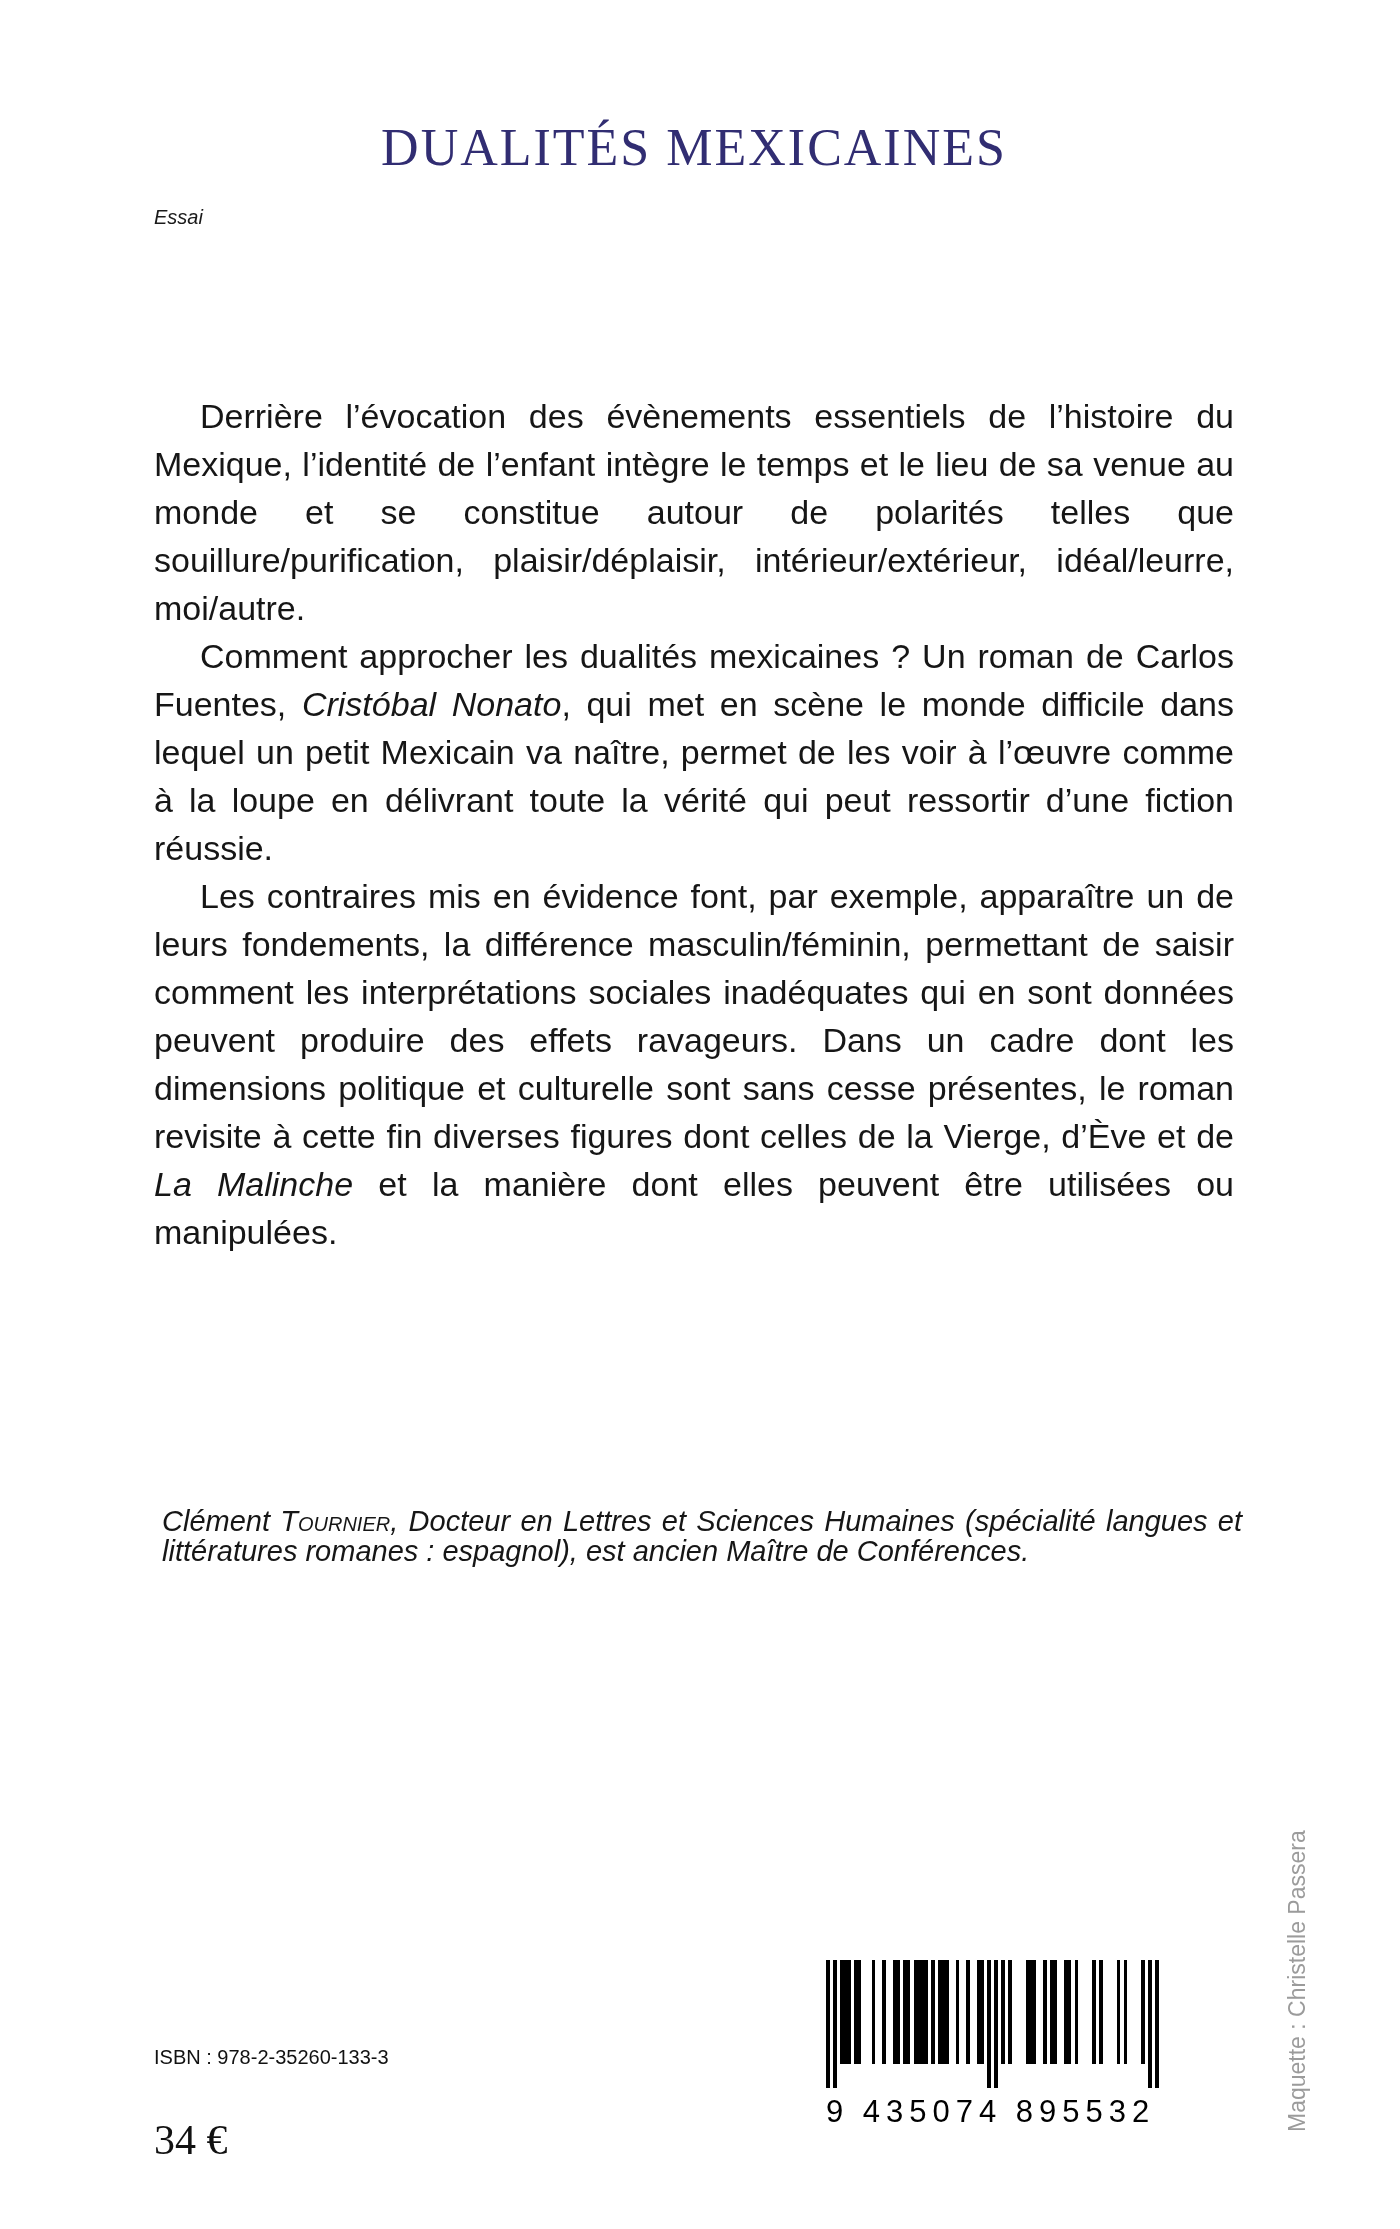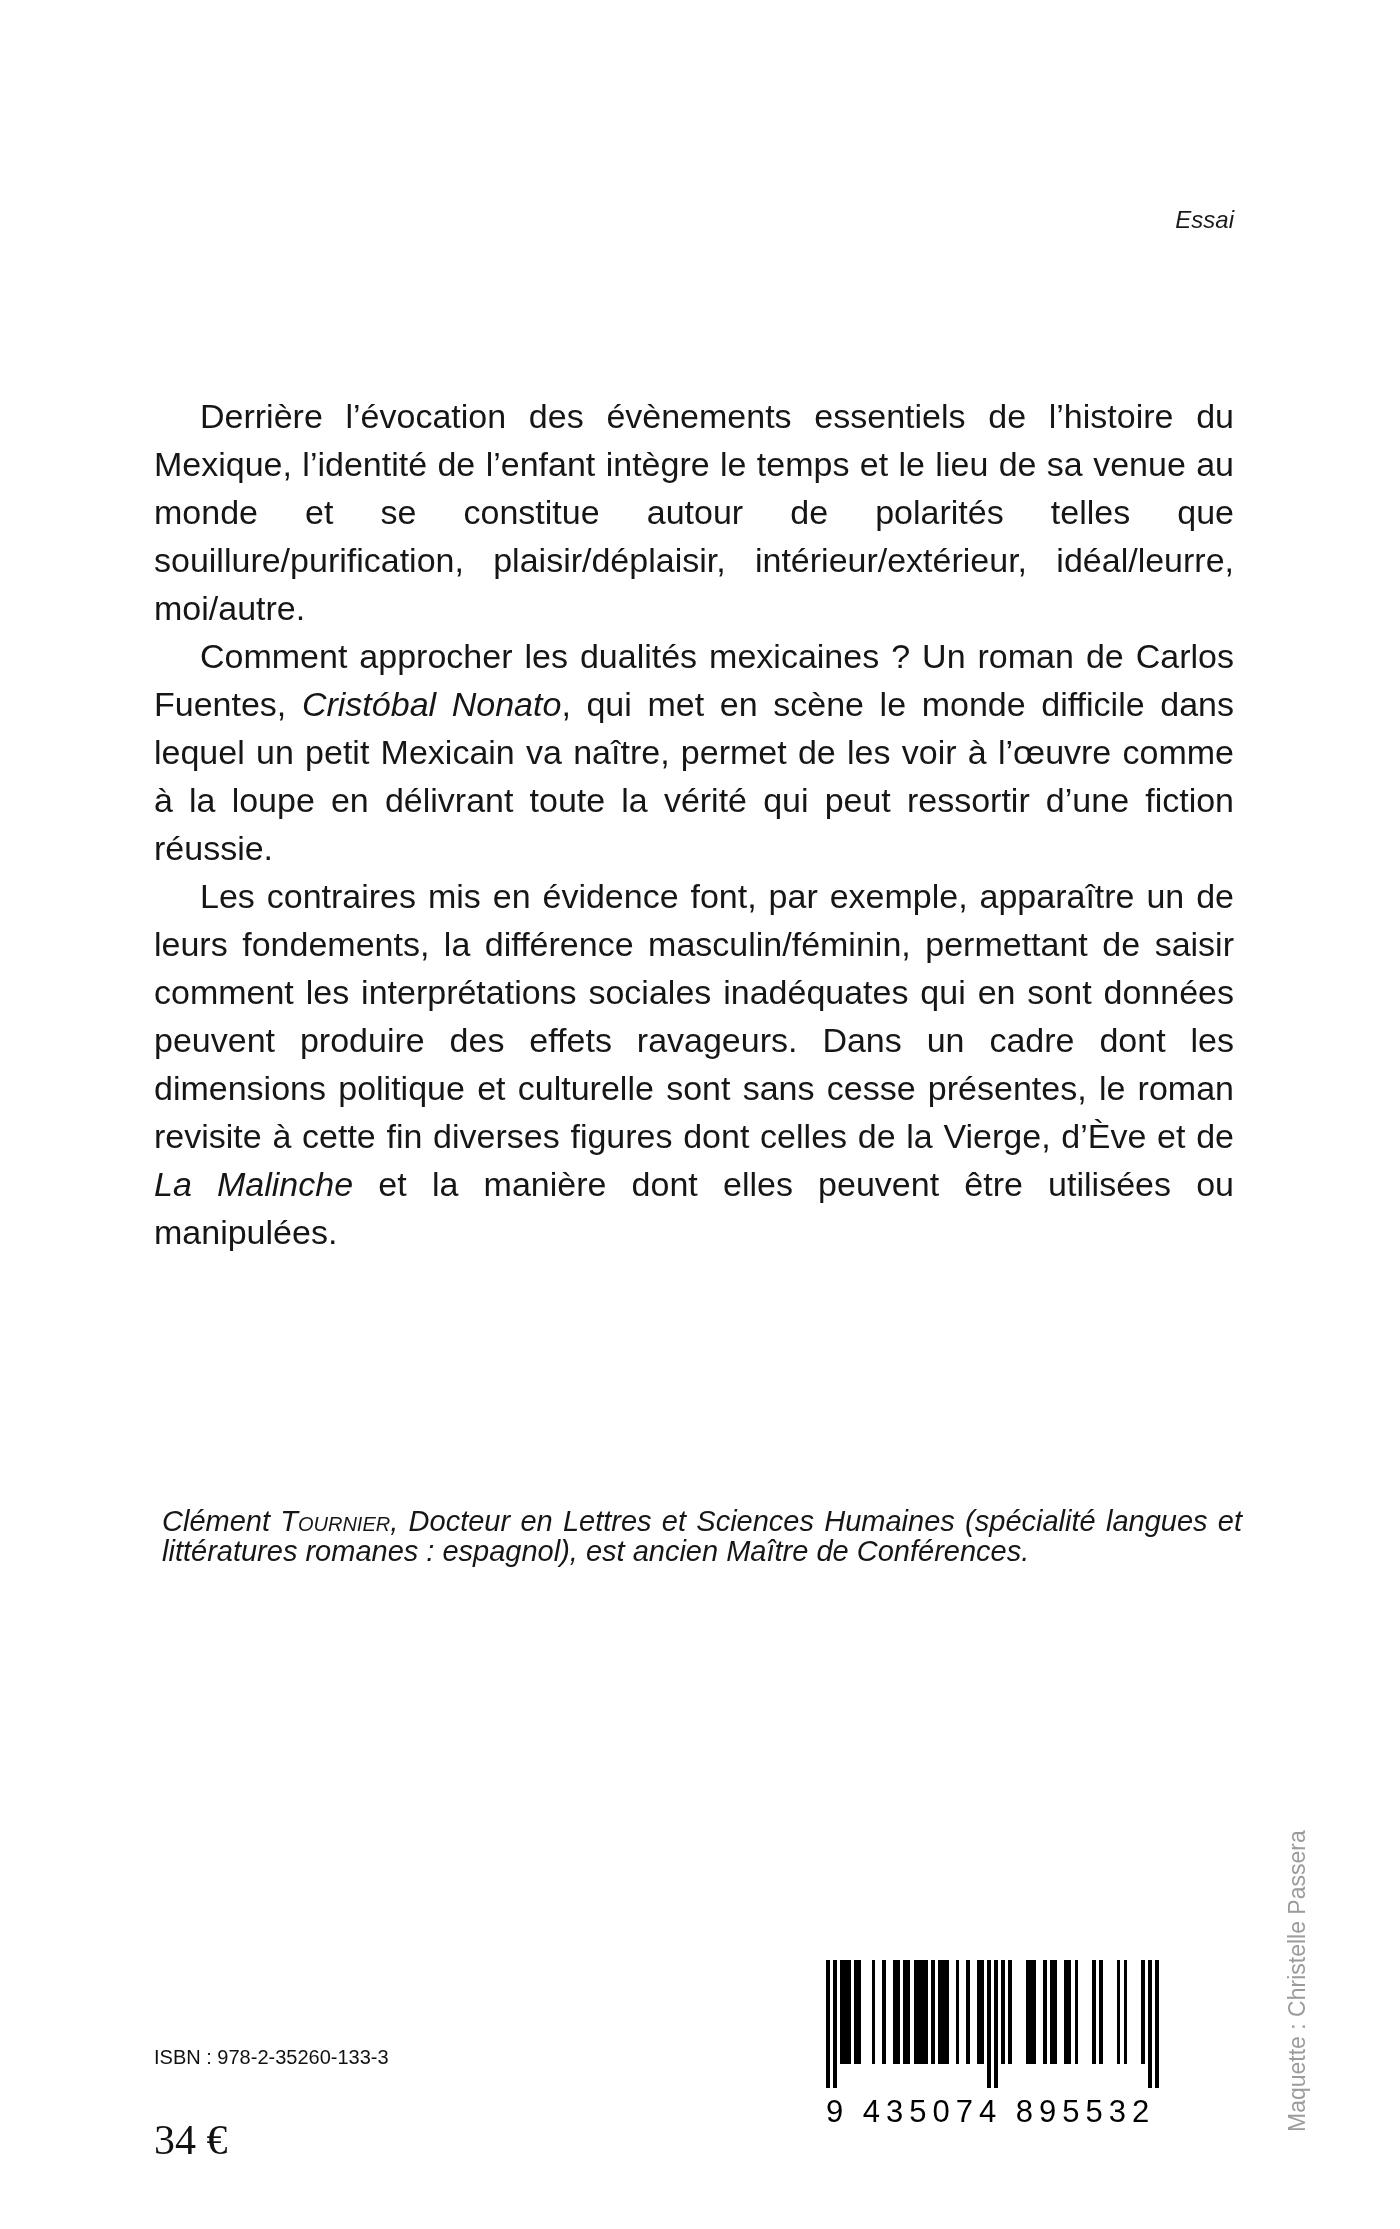--- a/index.html
+++ b/index.html
@@ -26,23 +26,23 @@
     font-size:52px;
     letter-spacing:2px;
     color:var(--title-color);
     font-weight:500;
   }
   .subtitle{
     position:absolute;
     top:206px;
     left:154px;
     width:1080px;
-    text-align:right;
+    text-align:left;
     font-style:italic;
-    font-size:24px;
+    font-size:20px;
     color:#1a1a1a;
   }
   .body-paragraphs{
     position:absolute;
     top:392px;
     left:154px;
     width:1080px;
   }
   .body-paragraphs p{
     margin:0;
@@ -127,20 +127,21 @@
     white-space:nowrap;
     font-size:23px;
     color:var(--credit-gray);
   }
 </style>
 </head>
 <body>
 
 <div class="page">
 
+  <div class="book-title">DUALITÉS MEXICAINES</div>
 
   <div class="subtitle">Essai</div>
 
   <div class="body-paragraphs">
       <p><span>Derrière l’évocation des évènements essentiels de l’histoire du Mexique, l’identité de l’enfant intègre le temps et le lieu de sa venue au monde et se constitue autour de polarités telles que souillure/purification, plaisir/déplaisir, intérieur/extérieur, idéal/leurre, moi/autre.</span></p>
       <p><span>Comment approcher les dualités mexicaines ? Un roman de Carlos Fuentes, </span><span class="italic">Cristóbal Nonato</span><span>, qui met en scène le monde difficile dans lequel un petit Mexicain va naître, permet de les voir à l’œuvre comme à la loupe en délivrant toute la vérité qui peut ressortir d’une fiction réussie.</span></p>
       <p><span>Les contraires mis en évidence font, par exemple, apparaître un de leurs fondements, la différence masculin/féminin, permettant de saisir comment les interprétations sociales inadéquates qui en sont données peuvent produire des effets ravageurs. Dans un cadre dont les dimensions politique et culturelle sont sans cesse présentes, le roman revisite à cette fin diverses figures dont celles de la Vierge, d’Ève et de </span><span class="italic">La Malinche</span><span> et la manière dont elles peuvent être utilisées ou manipulées.</span></p>
     </div>
 
   <p class="bio"><span>Clément </span><span class="italic-smallcaps">Tournier</span><span>, Docteur en Lettres et Sciences Humaines (spécialité langues et littératures romanes : espagnol), est ancien Maître de Conférences.</span></p>

